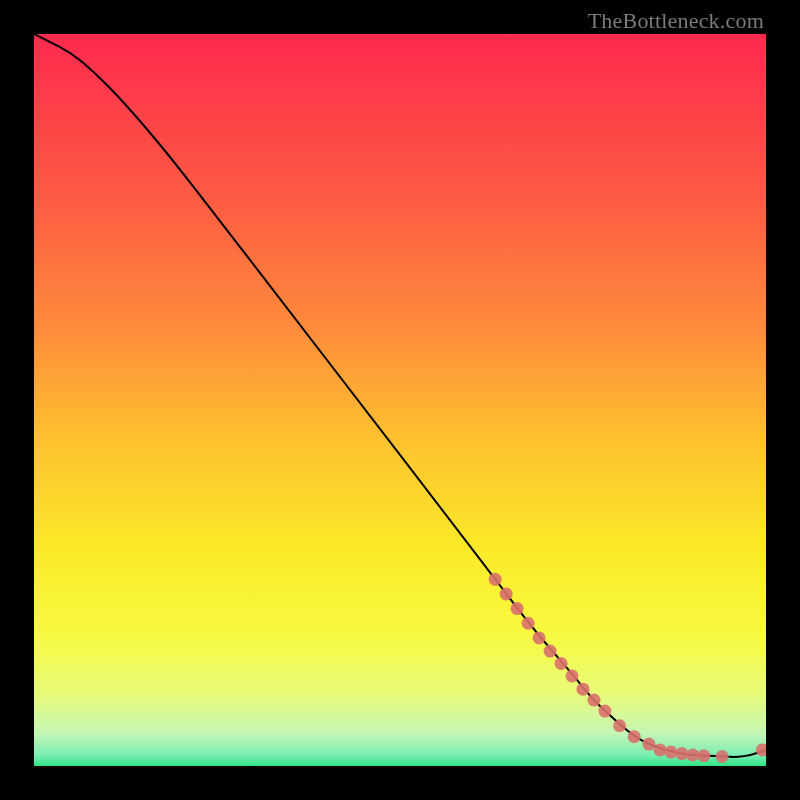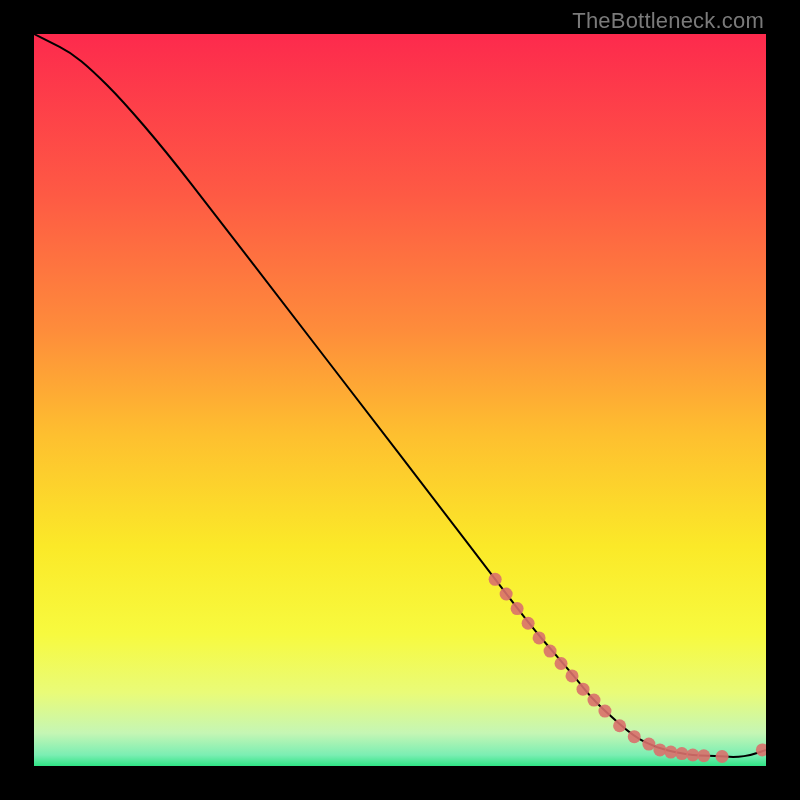--- a/index.html
+++ b/index.html
@@ -9,20 +9,21 @@
     height: 800px;
     background: #000;
     overflow: hidden;
     font-family: Arial, Helvetica, sans-serif;
   }
   .wrap {
     position: relative;
     width: 800px;
     height: 800px;
     box-sizing: border-box;
+    font-family: Liberation Serif, serif;
   }
   .plot {
     position: absolute;
     left: 34px;
     top: 34px;
     width: 732px;
     height: 732px;
   }
   .attrib {
     position: absolute;

